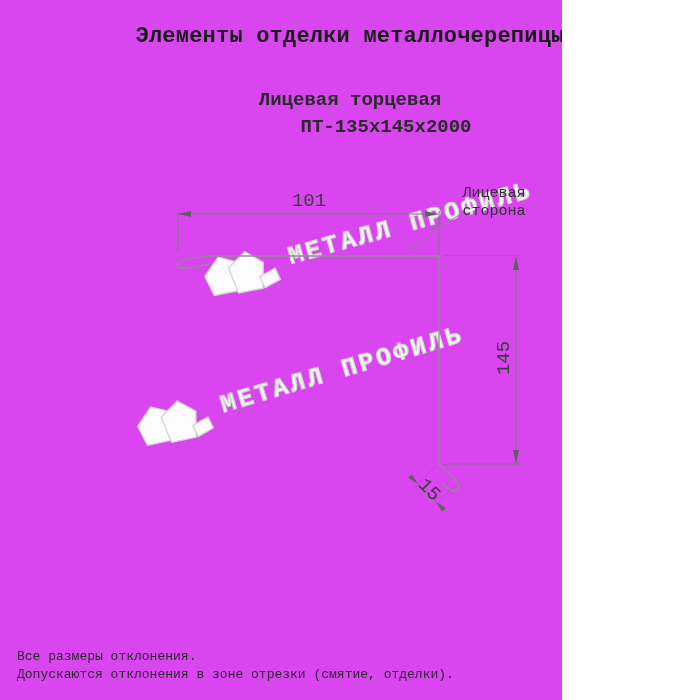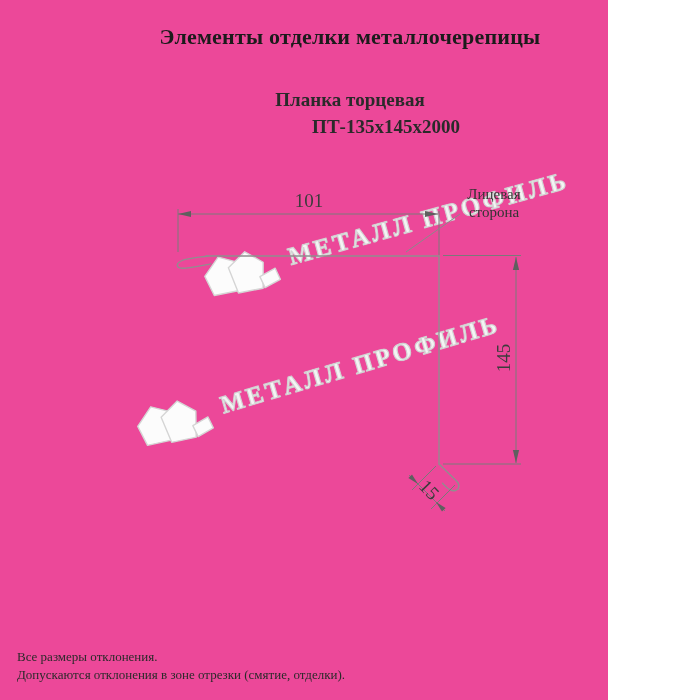--- a/index.html
+++ b/index.html
@@ -1,18 +1,18 @@
 <!DOCTYPE html>
 <html><head>
 <meta charset="utf-8">
 <style>
   html,body{margin:0;padding:0;background:#fff;}
   .page{
-    position:relative;width:608px;height:700px;background:#ec4899;overflow:hidden;
-    font-family:Liberation Serif, serif;color:#1e1e1e;
+    position:relative;width:562px;height:700px;background:#d946ef;overflow:hidden;
+    font-family:Liberation Mono, monospace;color:#1e1e1e;
   }
   .title{
     position:absolute;left:0;top:24px;width:700px;text-align:center;
     font-size:22px;font-weight:bold;color:#1b1b1b;letter-spacing:.2px;
   }
   .subtitle{
     position:absolute;left:0;width:700px;text-align:center;
     font-size:19px;font-weight:bold;color:#2a2a2a;
   }
   .subtitle.line1{top:89px;}
@@ -42,21 +42,21 @@
   .footer{position:absolute;left:17px;font-size:13px;color:#2a2a2a;white-space:nowrap;}
   .footer.f1{top:649px;}
   .footer.f2{top:667px;}
 </style>
 </head>
 <body>
 
 <div class="page">
 
   <div class="title">Элементы отделки металлочерепицы</div>
-  <div class="subtitle line1">Планка торцевая</div>
+  <div class="subtitle line1">Лицевая торцевая</div>
   <div class="subtitle line2">ПТ-135х145х2000</div>
 
   <div class="watermark wm1">
     <svg width="80" height="58" viewBox="0 0 80 58">
       <g fill="#fcfcfc" stroke="#d5d5d5" stroke-width="1.4" stroke-linejoin="round">
         <path d="M7,46 L3,25 L21,10 L38,20 L34,48 Z"></path>
         <path d="M31,50 L28,23 L48,12 L63,27 L56,52 Z"></path>
         <path d="M56,40 L73,36 L75,48 L58,52 Z"></path>
       </g>
     </svg>

